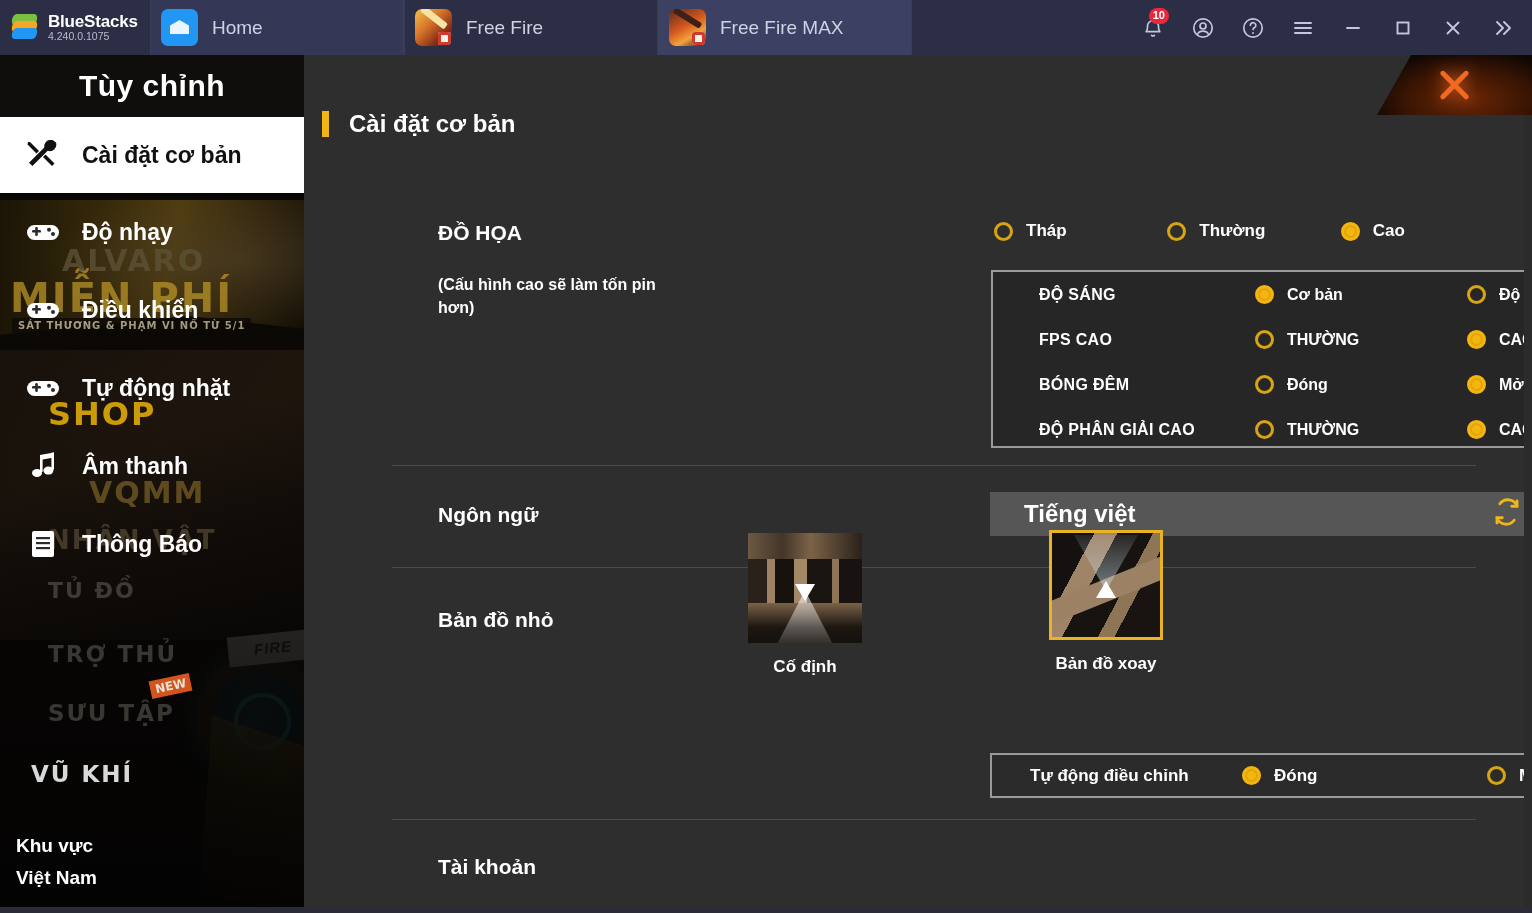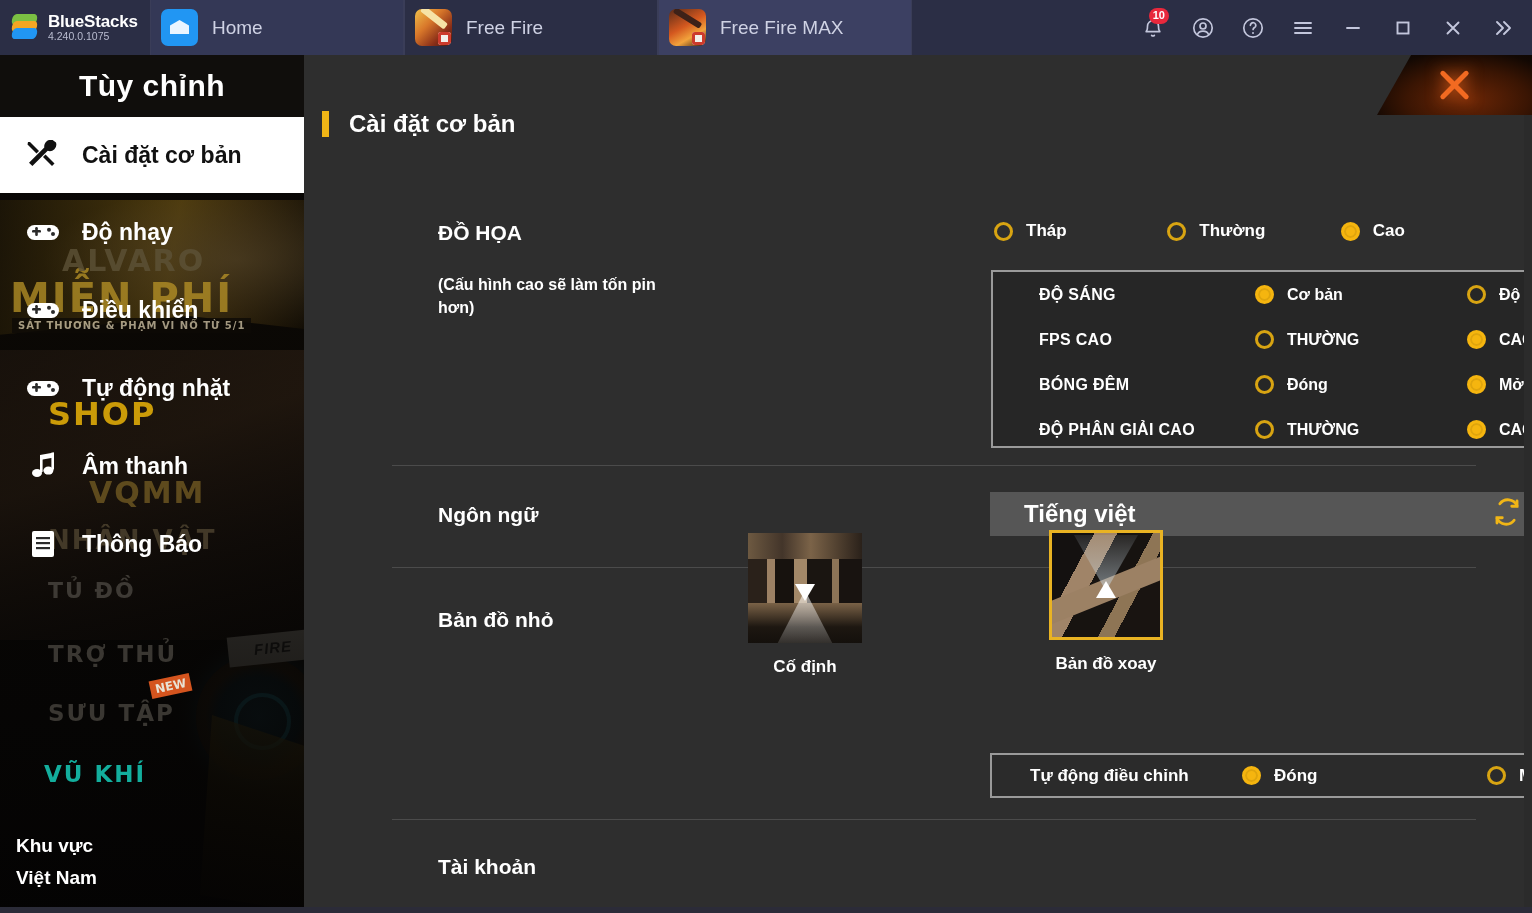--- a/index.html
+++ b/index.html
@@ -140,21 +140,21 @@
   }
   .g-alvaro{ left:62px; top:188px; font-size:30px; color:#5d5237; opacity:.8; }
   .g-mien  { left:10px; top:220px; font-size:40px; color:#b99427; opacity:.75; }
   .g-strip { left:12px; top:263px; font-size:10px; color:#c9bda0; opacity:.8; letter-spacing:1px; background:#0d0a06; padding:2px 6px; }
   .g-shop  { left:48px; top:340px; font-size:32px; color:#eab308; opacity:.85; }
   .g-vqmm  { left:48px; top:420px; font-size:30px; color:#6b5521; opacity:.85;margin-left:41px; }
   .g-nhan  { left:48px; top:470px; font-size:26px; color:#4f4430; opacity:.8; }
   .g-tudo  { left:48px; top:523px; font-size:22px; color:#44403a; opacity:.9; }
   .g-tro   { left:48px; top:586px; font-size:23px; color:#3d3a35; opacity:.95; }
   .g-suu   { left:48px; top:645px; font-size:23px; color:#3d3a35; opacity:.95; }
-  .g-vk    { left:44px; top:706px; font-size:23px; color:#14b8a6; opacity:.95; }
+  .g-vk    { left:31px; top:706px; font-size:23px; color:#e5e5e5; opacity:.95; }
   .g-new   { left:150px; top:622px; font-size:12px; color:#e8e2d4; background:#d4541e;
              padding:2px 5px; transform:rotate(-12deg); letter-spacing:0; }
 
   #sb-title{
     position:absolute; left:0; top:0; width:304px; height:62px;
     background:#100e0c; color:#ffffff;
     font-size:30px; font-weight:bold; text-align:center; line-height:62px;
     letter-spacing:.5px; z-index:4;
   }
   #sb-menu{ position:absolute; left:0; top:62px; width:304px; z-index:4; }

